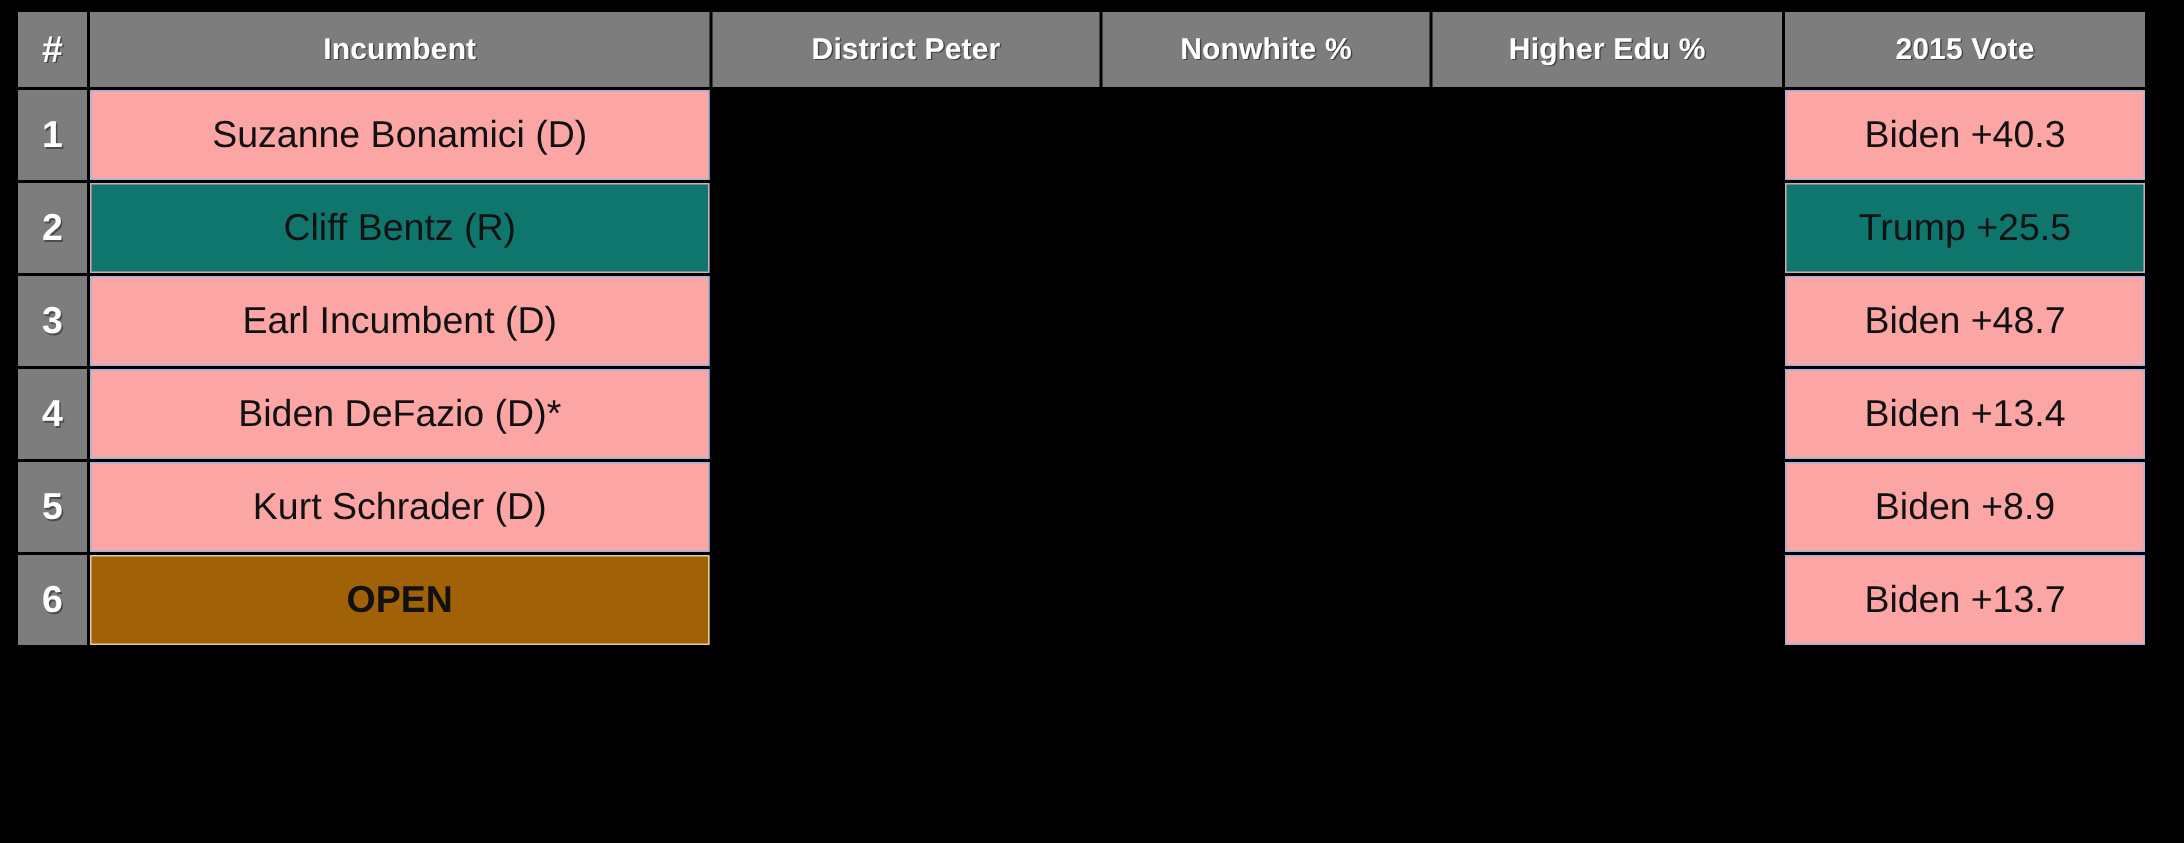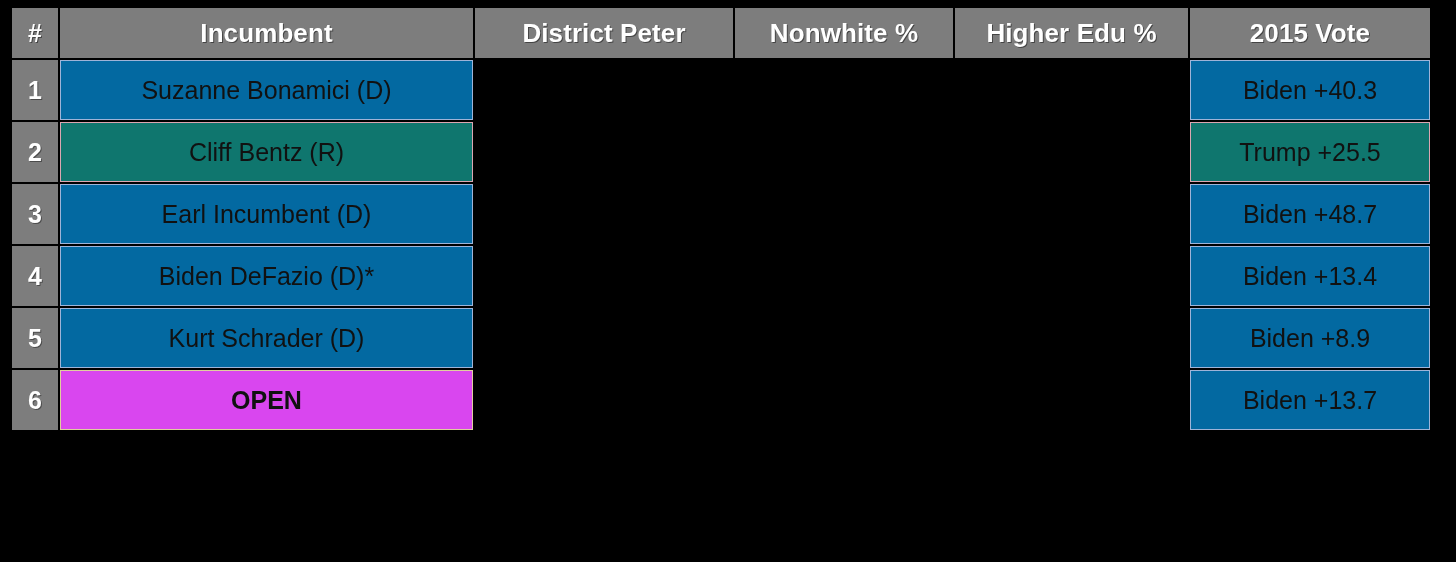--- a/index.html
+++ b/index.html
@@ -39,21 +39,21 @@
   col.c-dtype { width: 258px; }
   col.c-nw    { width: 218px; }
   col.c-edu   { width: 233px; }
   col.c-vote  { width: 240px; }
 
   
   thead th {
     height: 50px;
     background: #7d7d7d;
     color: #ffffff;
-    font-size: 26px;
+    font-size: 20px;
     font-weight: bold;
     text-align: center;
     vertical-align: middle;
     padding: 0 4px;
     letter-spacing: 0.1px;
     text-shadow: 1px 1px 0 rgba(0,0,0,0.45);
     box-sizing: border-box;
     border: none;
   }
   thead th.th-num {
@@ -79,29 +79,29 @@
     font-weight: bold;
     font-size: 25px;
     text-shadow: 1px 1px 0 rgba(0,0,0,0.40);
   }
 
   td.empty-cell {
     background: #000000;
   }
 
   td.fill-blue {
-    background: #0369a1;
+    background: #fca5a5;
     border: 1px solid #9fb4d8;
   }
   td.fill-pink {
     background: #0f766e;
     border: 1px solid #dba6b1;
   }
   td.fill-cream {
-    background: #d946ef;
+    background: #a16207;
     border: 1px solid #e0cf9f;
   }
 
   td.bold-text {
     font-weight: bold;
   }
 </style>
 </head>
 <body>
 

